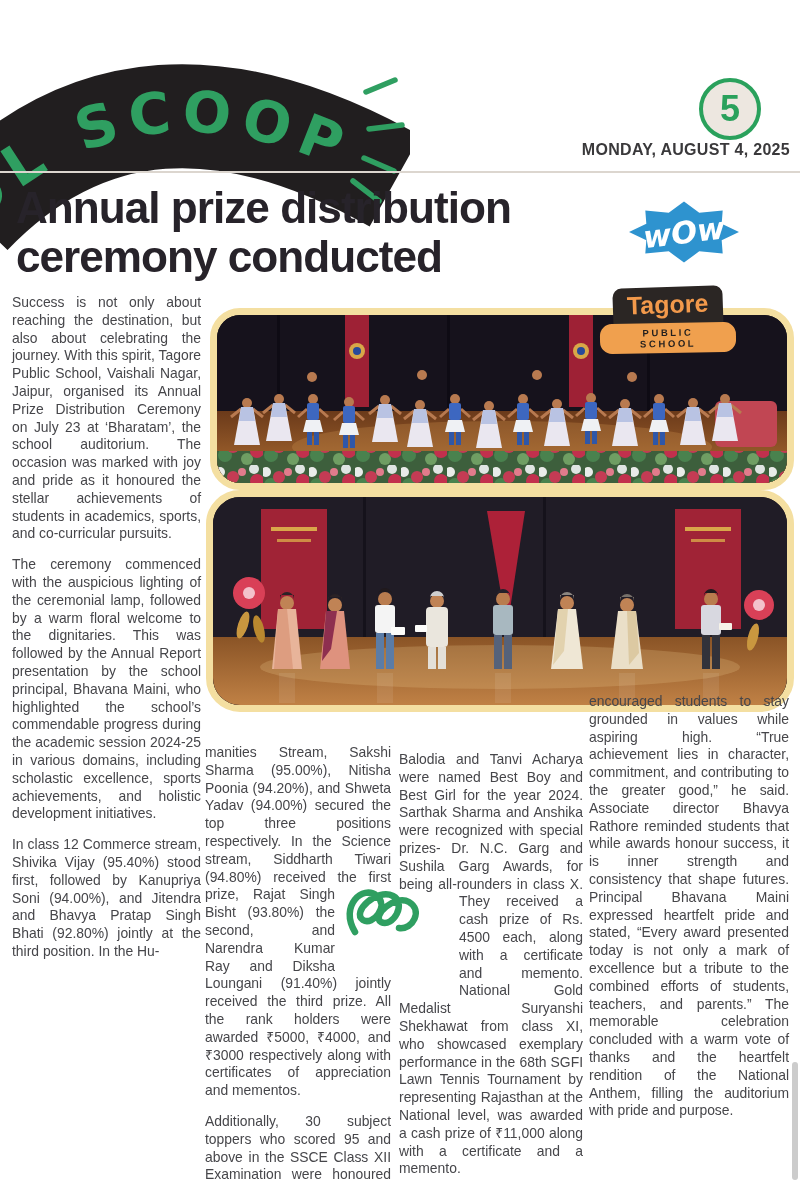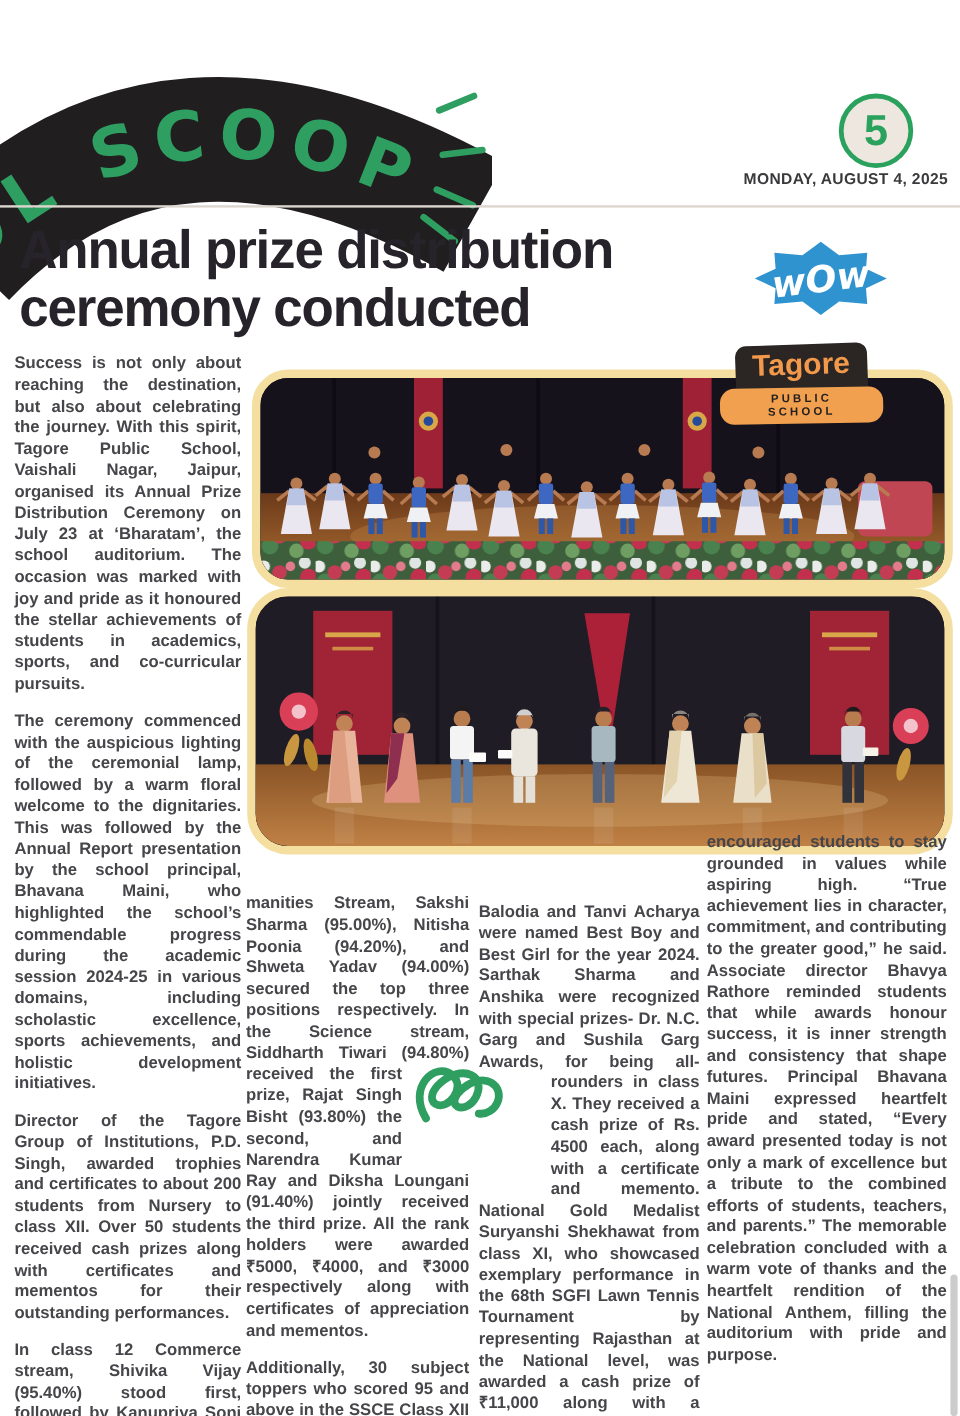--- a/index.html
+++ b/index.html
@@ -13,21 +13,21 @@
     font-size:57px;letter-spacing:9px;fill:#2f9f61;}
   .rays-svg{position:absolute;left:348px;top:68px;width:64px;height:150px;}
   .pagenum{
     position:absolute;left:699px;top:78px;width:62px;height:62px;border-radius:50%;
     background:#ede7e0;border:4px solid #2aa15c;box-sizing:border-box;
     display:flex;align-items:center;justify-content:center;
     color:#2aa15c;font-size:36px;font-weight:bold;
   }
   .dateline{
     position:absolute;right:10px;top:141px;color:#3a393b;
-    font-size:13px;font-weight:bold;letter-spacing:.3px;
+    font-size:16px;font-weight:bold;letter-spacing:.3px;
   }
   .head-divider{position:absolute;left:0;top:171px;width:800px;height:2px;background:#dcd6cf;}
   
   .headline{
     position:absolute;left:16px;top:184px;width:640px;margin:0;
     font-size:45px;line-height:1.08;font-weight:900;color:#27232a;
     letter-spacing:-1px;transform:scaleX(.98);transform-origin:left top;
   }
   .wow-svg{position:absolute;left:628px;top:198px;width:112px;height:68px;}
   .wow-text{font-weight:bold;font-style:italic;font-size:30px;fill:#ffffff;
@@ -43,21 +43,21 @@
     font-size:9.5px;letter-spacing:2.6px;padding:4px 12px;border-radius:12px;
     margin-top:-16px;position:relative;transform:rotate(-1deg);
   }
   
   .photo{position:absolute;box-sizing:border-box;border:7px solid #f4dfa1;overflow:hidden;background:#17131e;margin:0;}
   .photo svg{display:block;}
   .photo1{left:210px;top:308px;width:584px;height:182px;border-radius:30px;}
   .photo2{left:206px;top:490px;width:588px;height:222px;border-radius:34px;}
   
   .col{position:absolute;color:#46464a;font-size:13.9px;line-height:1.28;}
-  .col p{margin:0 0 13px;text-align:justify;font-weight:bold;}
+  .col p{margin:0 0 13px;text-align:justify;}
   .col1{left:12px;top:294px;width:189px;height:880px;}
   .col2{left:205px;top:744px;width:186px;height:458px;}
   .col3{left:399px;top:751px;width:184px;height:458px;}
   .col4{left:589px;top:693px;width:200px;height:458px;}
   .wrap-r{float:right;width:56px;height:245px;shape-outside:inset(148px 0px 20px 0px);}
   .wrap-l{float:left;width:60px;height:252px;shape-outside:inset(150px 0px 16px 0px);}
   .squiggle-svg{position:absolute;left:343px;top:876px;width:90px;height:68px;z-index:6;}
   
   .scrollbar-thumb{
     position:absolute;right:2px;top:1062px;width:6px;height:118px;
@@ -283,21 +283,20 @@
         <rect x="282" y="176" width="16" height="30"></rect>
           <rect x="406" y="176" width="16" height="30"></rect>
         <rect x="490" y="176" width="16" height="30"></rect>
       </g>
     </svg>
   </figure>
 
   <div class="col col1">
     <p>Success is not only about reaching the destination, but also about celebrating the journey. With this spirit, Tagore Public School, Vaishali Nagar, Jaipur, organised its Annual Prize Distribution Ceremony on July 23 at ‘Bharatam’, the school auditorium. The occasion was marked with joy and pride as it honoured the stellar achievements of students in academics, sports, and co-curricular pursuits.</p>
     <p>The ceremony commenced with the auspicious lighting of the ceremonial lamp, followed by a warm floral welcome to the dignitaries. This was followed by the Annual Report presentation by the school principal, Bhavana Maini, who highlighted the school’s commendable progress during the academic session 2024-25 in various domains, including scholastic excellence, sports achievements, and holistic development initiatives.</p>
-    <p>Director of the Tagore Group of Institutions, P.D. Singh, awarded trophies and certificates to about 200 students from Nursery to class XII. Over 50 students received cash prizes along with certificates and mementos for their outstanding performances.</p>
     <p>In class 12 Commerce stream, Shivika Vijay (95.40%) stood first, followed by Kanupriya Soni (94.00%), and Jitendra and Bhavya Pratap Singh Bhati (92.80%) jointly at the third position. In the Hu-</p>
   </div>
 
   <div class="col col2">
     <div class="wrap-r"></div>
     <p>manities Stream, Sakshi Sharma (95.00%), Nitisha Poonia (94.20%), and Shweta Yadav (94.00%) secured the top three positions respectively. In the Science stream, Siddharth Tiwari (94.80%) received the first prize, Rajat Singh Bisht (93.80%) the second, and Narendra Kumar Ray and Diksha Loungani (91.40%) jointly received the third prize. All the rank holders were awarded ₹5000, ₹4000, and ₹3000 respectively along with certificates of appreciation and mementos.</p>
     <p>Additionally, 30 subject toppers who scored 95 and above in the SSCE Class XII Examination were honoured with cash prizes of Rs. 2000 each. Gauranvit</p>
   </div>
 
   <div class="col col3">

